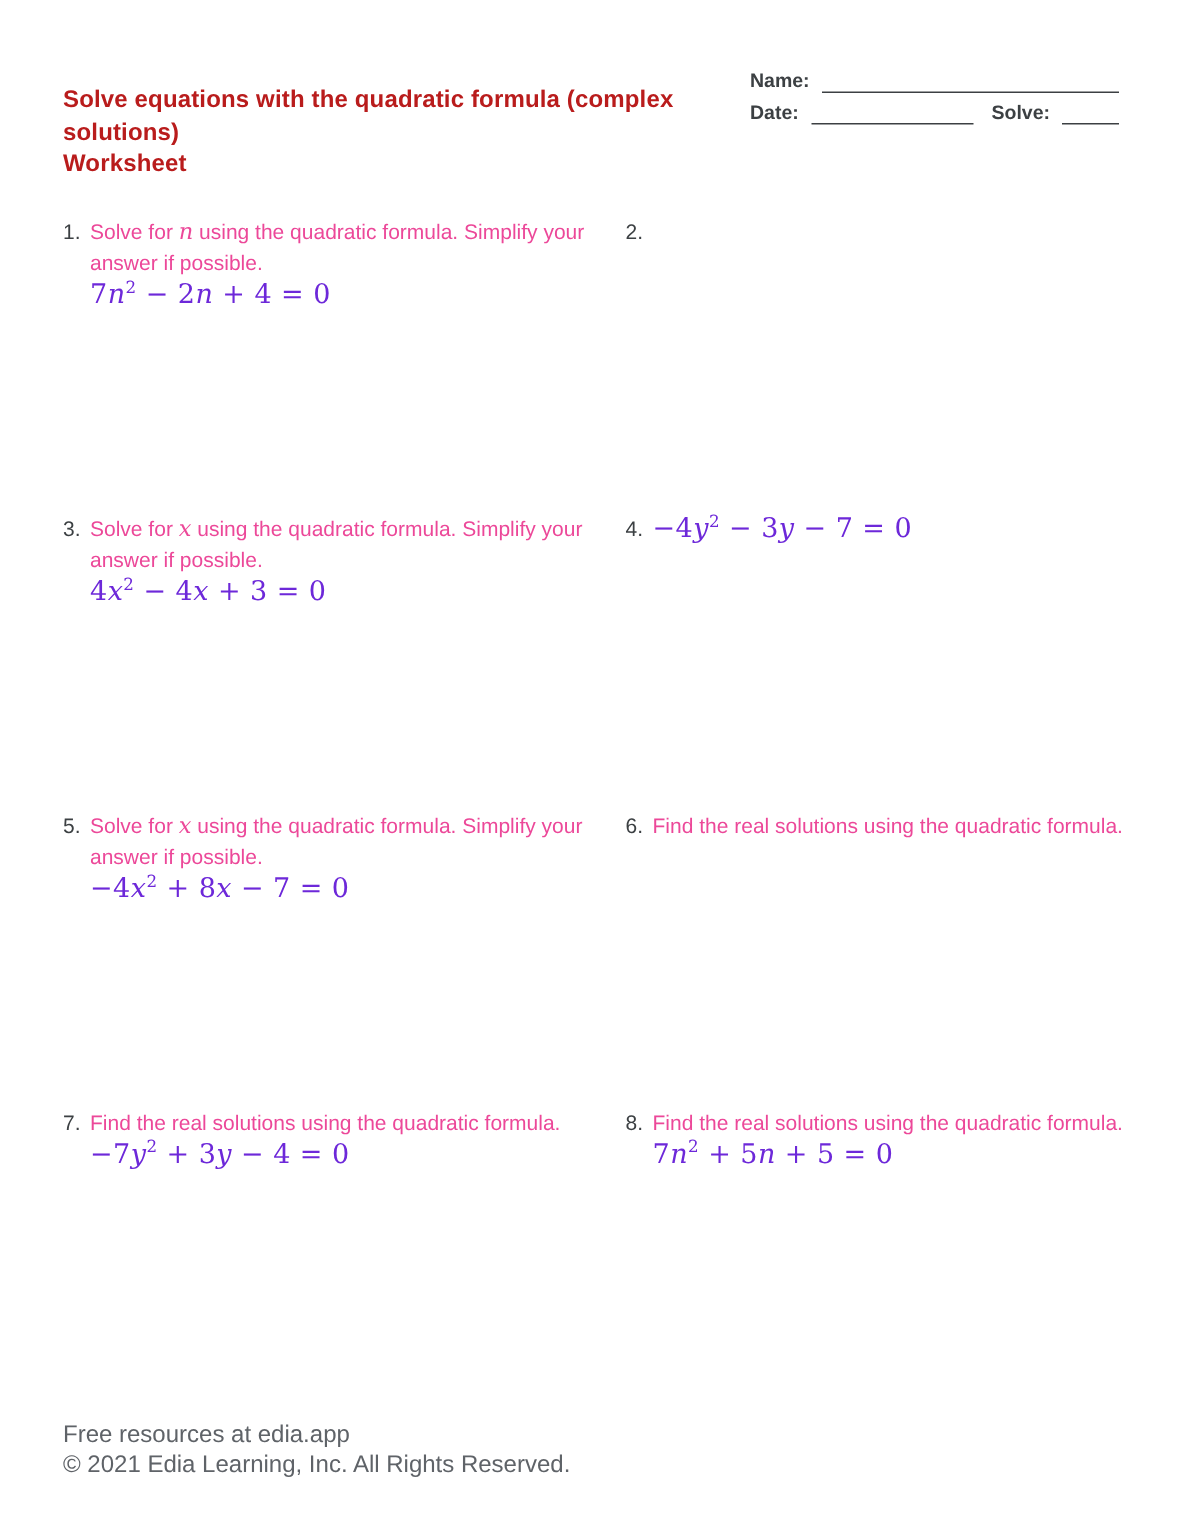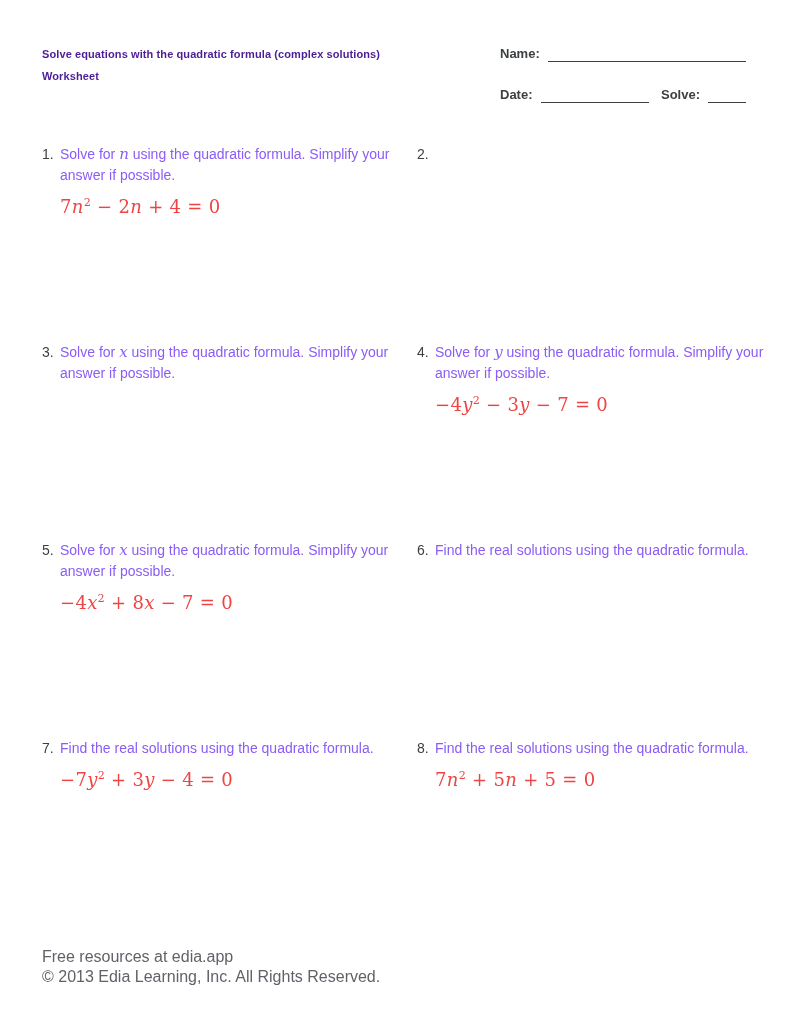--- a/index.html
+++ b/index.html
@@ -5,30 +5,30 @@
   * { margin:0; padding:0; box-sizing:border-box; }
   html,body { background:#ffffff; }
   .page {
     position:relative;
     width:790px; height:1024px;
     background:#ffffff;
     font-family:"Liberation Sans", sans-serif;
     overflow:hidden;
   }
   .title-block {
-    position:absolute; left:42px; top:44px; width:450px;
-    font-size:11px; font-weight:700; line-height:21.5px;
-    color:#4c1d95; letter-spacing:0.1px;
+    position:absolute; left:42px; top:56px; width:450px;
+    font-size:16px; font-weight:700; line-height:21.5px;
+    color:#b91c1c; letter-spacing:0.1px;
   }
   .name-block {
     position:absolute; left:500px; top:46px; width:246px;
     font-size:13px; color:#3c4043;font-weight:bold;
   }
   .field-row { display:flex; align-items:flex-end; }
-  .field-row + .field-row { margin-top:25px; }
+  .field-row + .field-row { margin-top:5px; }
   .field-label { flex:none; padding-bottom:1px; }
   .field-line {
     border-bottom:1.5px solid #3c4043;
     height:15px; margin-left:8px;
   }
   .line-grow { flex:1 1 auto; }
   .line-short { flex:none; width:38px; }
   .period-label { flex:none; margin-left:12px; padding-bottom:1px; }
   .problems {
     position:absolute; left:42px; top:144px;
@@ -37,30 +37,29 @@
     grid-auto-rows:198px;
     column-gap:27px;
   }
   .problem { display:flex; align-items:flex-start; }
   .problem-number {
     flex:none; width:18px;
     font-size:14px; line-height:21px; color:#3c4043;
   }
   .problem-body { width:330px; }
   .problem-prompt {
-    font-size:14px; line-height:21px; color:#8b5cf6;
+    font-size:14px; line-height:21px; color:#ec4899;
   }
   .math-var {
     font-family:"DejaVu Serif", serif;
     font-style:italic; font-size:15px; line-height:1;
   }
   .problem-equation {
-    margin-top:10px;
     font-family:"DejaVu Serif", serif;
-    font-size:18px; color:#ef4444;
+    font-size:18px; color:#6d28d9;
     letter-spacing:0.3px;
   }
   .problem-equation i { font-style:italic; }
   .problem-equation sup {
     font-size:0.62em; vertical-align:super; line-height:0;
   }
   .footer {
     position:absolute; left:42px; top:947px;
     font-size:16px; line-height:19.5px; color:#5f6368;
   }
@@ -100,27 +99,27 @@
     <div class="problem">
       <div class="problem-number">2.</div>
       <div class="problem-body">
       </div>
     </div>
 
     <div class="problem">
       <div class="problem-number">3.</div>
       <div class="problem-body">
         <div class="problem-prompt"><span>Solve for </span><span class="math-var">x</span><span> using the quadratic formula. Simplify your answer if possible.</span></div>
+        <div class="problem-equation">4<i>x</i><sup>2</sup> − 4<i>x</i> + 3 = 0</div>
       </div>
     </div>
 
     <div class="problem">
       <div class="problem-number">4.</div>
       <div class="problem-body">
-        <div class="problem-prompt"><span>Solve for </span><span class="math-var">y</span><span> using the quadratic formula. Simplify your answer if possible.</span></div>
         <div class="problem-equation">−4<i>y</i><sup>2</sup> − 3<i>y</i> − 7 = 0</div>
       </div>
     </div>
 
     <div class="problem">
       <div class="problem-number">5.</div>
       <div class="problem-body">
         <div class="problem-prompt"><span>Solve for </span><span class="math-var">x</span><span> using the quadratic formula. Simplify your answer if possible.</span></div>
         <div class="problem-equation">−4<i>x</i><sup>2</sup> + 8<i>x</i> − 7 = 0</div>
       </div>
@@ -145,16 +144,16 @@
       <div class="problem-number">8.</div>
       <div class="problem-body">
         <div class="problem-prompt"><span>Find the real solutions using the quadratic formula.</span></div>
         <div class="problem-equation">7<i>n</i><sup>2</sup> + 5<i>n</i> + 5 = 0</div>
       </div>
     </div>
   </div>
 
   <div class="footer">
     <div>Free resources at edia.app</div>
-    <div>© 2013 Edia Learning, Inc. All Rights Reserved.</div>
+    <div>© 2021 Edia Learning, Inc. All Rights Reserved.</div>
   </div>
 
 </div>
 
 </body></html>

